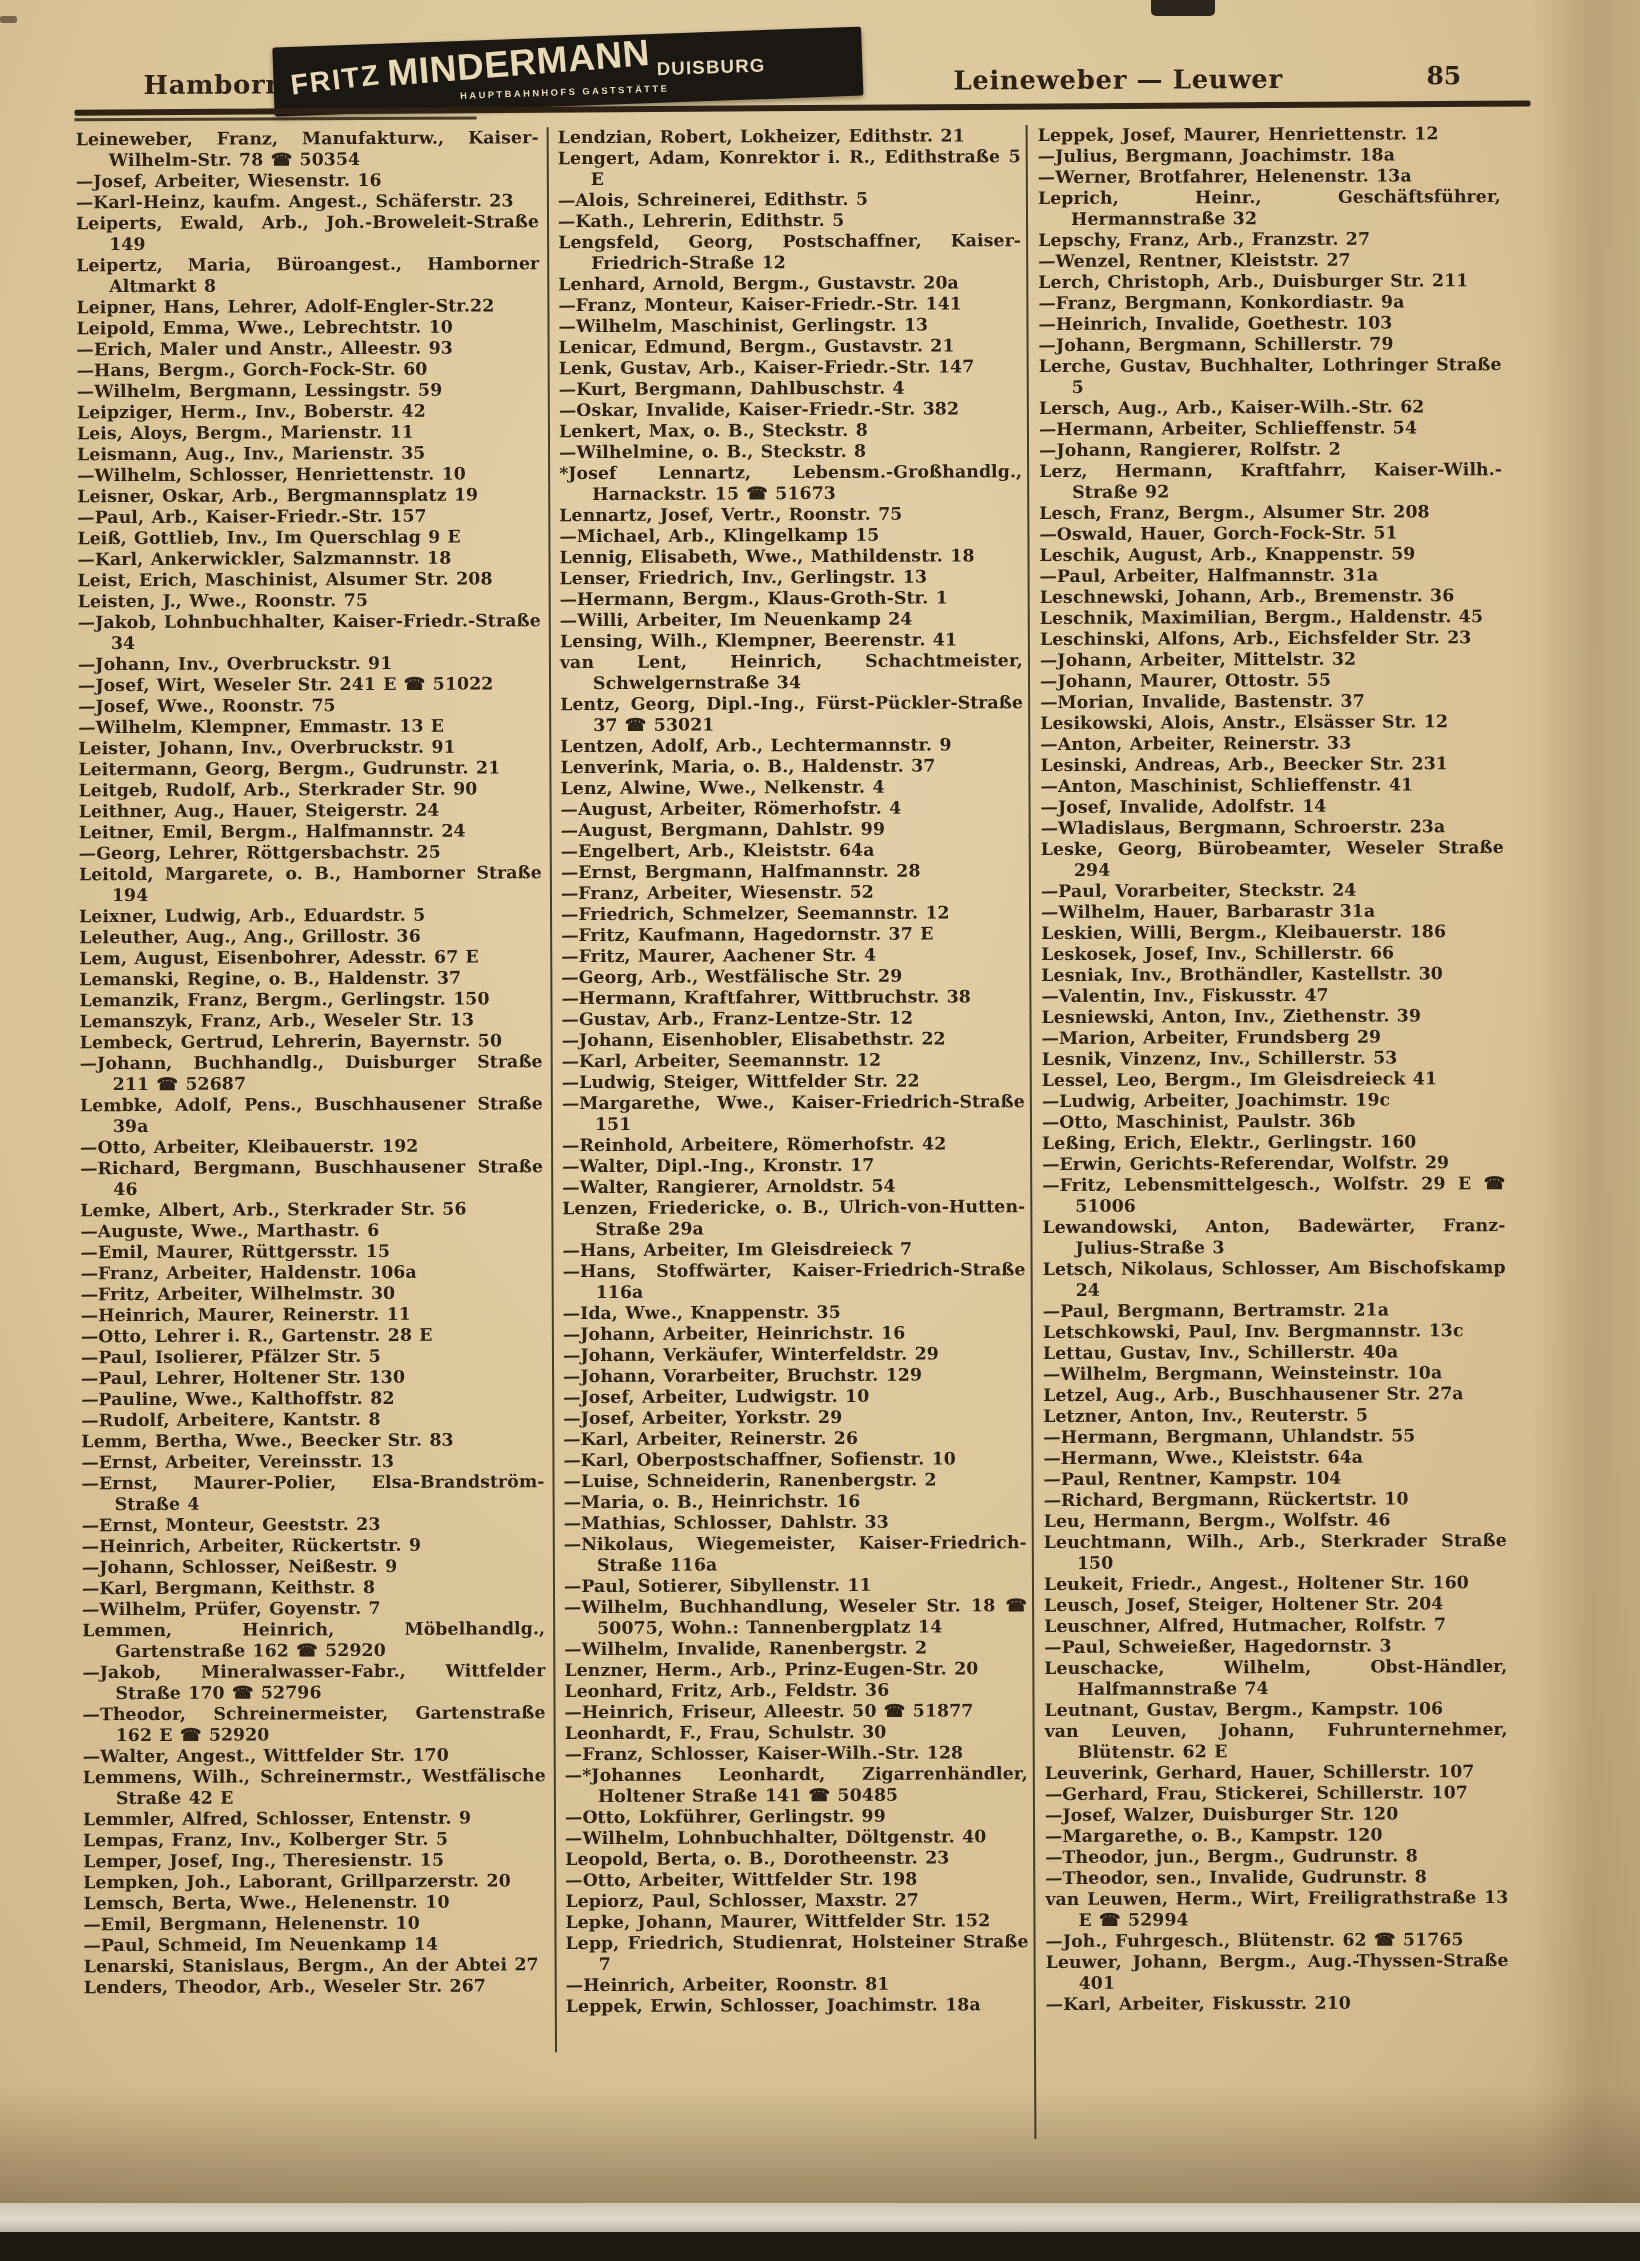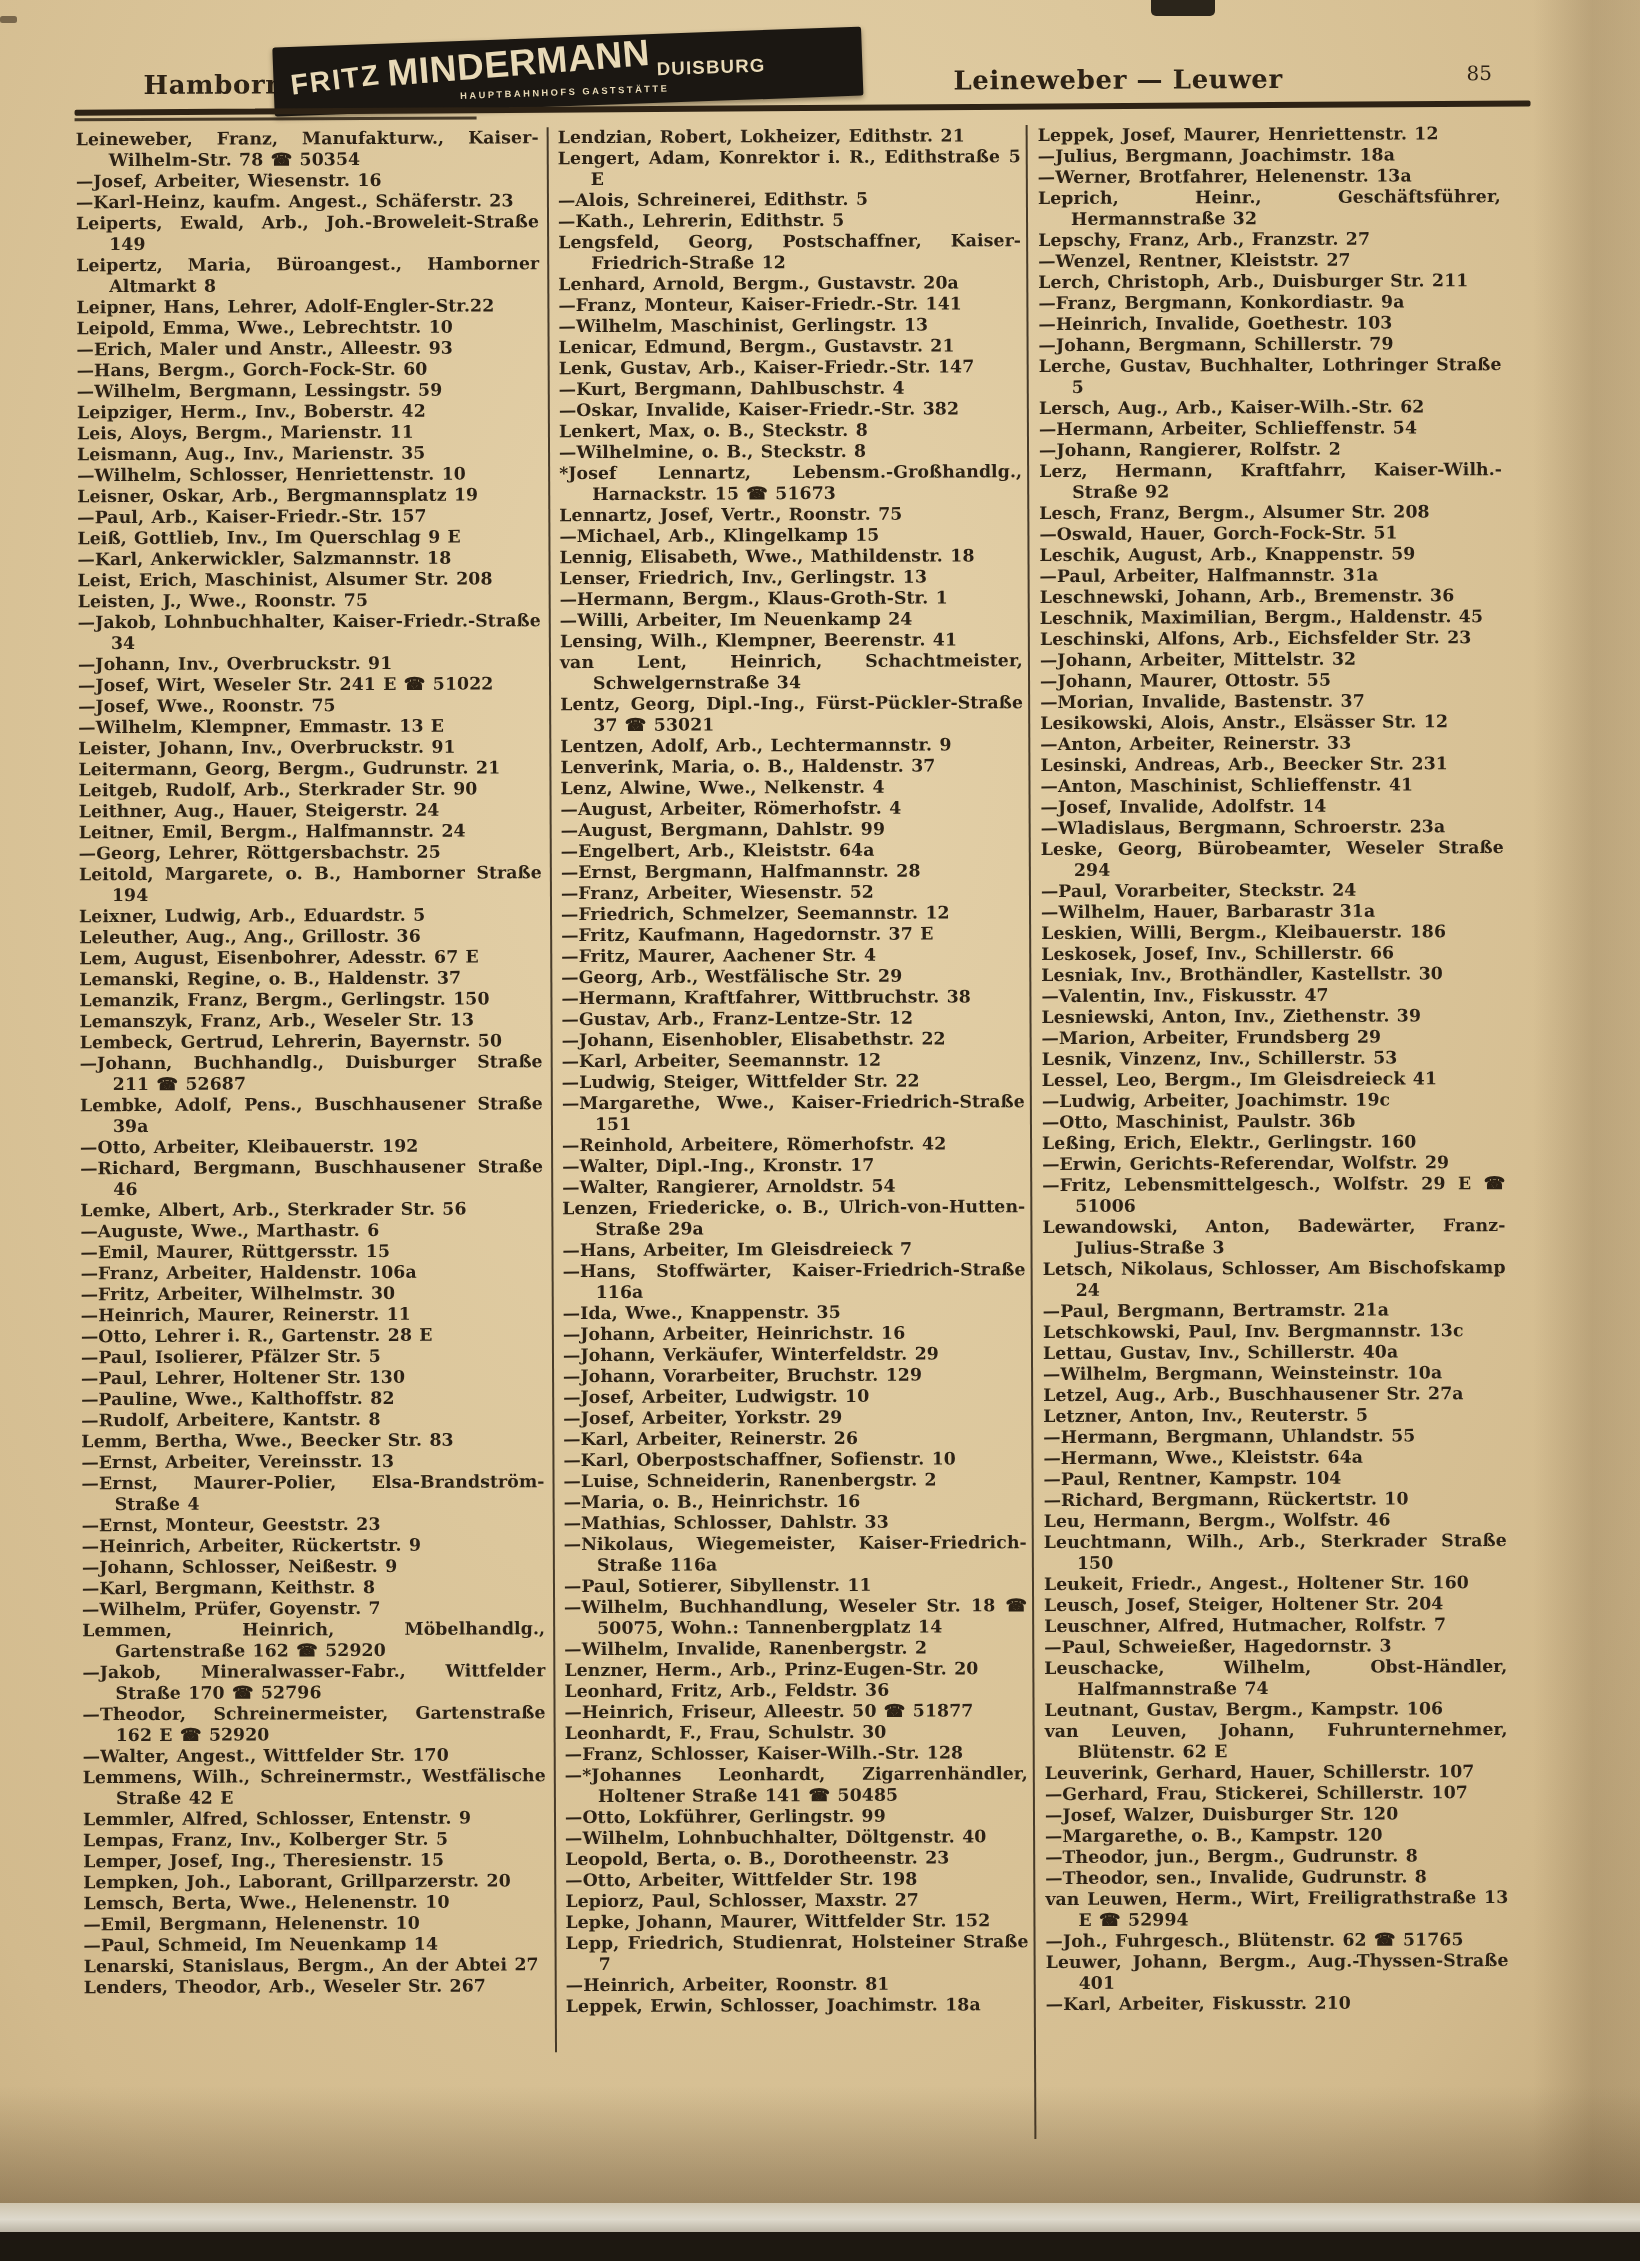--- a/index.html
+++ b/index.html
@@ -13,21 +13,21 @@
     font-family:"DejaVu Serif","Liberation Serif",serif;
   }
   .paper{
     position:absolute;inset:0;
     background:radial-gradient(ellipse at 45% 32%, #e5d2ab 0%, var(--paper) 42%, #d2ba8d 80%, #c3aa7d 100%);
   }
   .page{position:absolute;inset:0;transform:rotate(-0.25deg);color:var(--ink);}
   
   .region{position:absolute;left:104px;top:67px;font-size:26px;font-weight:bold;letter-spacing:0.6px;margin-left:44px;}
   .section-header{position:absolute;left:958px;top:66px;font-size:26px;font-weight:bold;letter-spacing:0.6px;}
-  .page-number{position:absolute;left:1431px;top:64px;font-size:20px;font-weight:normal;margin-left:40px;}
+  .page-number{position:absolute;left:1431px;top:64px;font-size:25px;font-weight:bold;}
   .rule-main{position:absolute;left:79px;top:105px;width:1456px;height:5.6px;background:var(--ink);border-radius:1.9px;transform:rotate(-0.12deg);}
   .rule-left{position:absolute;left:79px;top:115px;width:402px;height:2.5px;background:var(--ink);opacity:.85;}
   
   .ad{
     position:absolute;left:278px;top:36px;width:589px;height:69px;
     background:var(--ad_bg);transform:rotate(-1.8deg);border-radius:2.5px;
     box-shadow:0 2.5px 5.6px rgba(40,28,12,.45);color:var(--ad_text);
   }
   .ad-main{position:absolute;left:16px;top:1.2px;white-space:nowrap;font-family:"Liberation Sans",sans-serif;}
   .ad-fritz{display:inline-block;font-weight:bold;font-size:28.5px;letter-spacing:1.9px;transform:rotate(-5deg) translateY(10px);}

